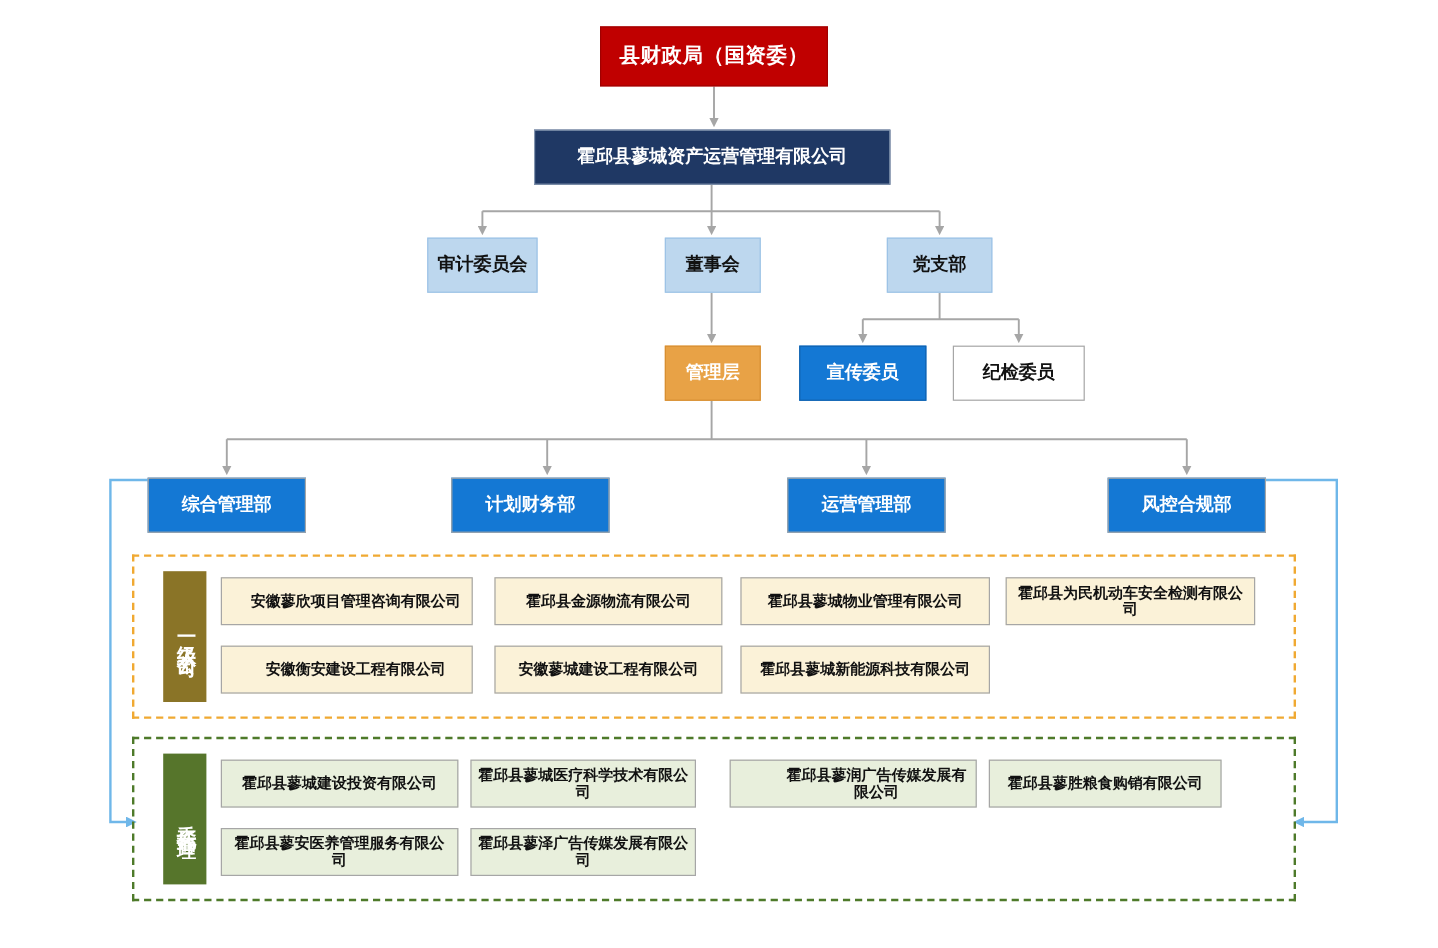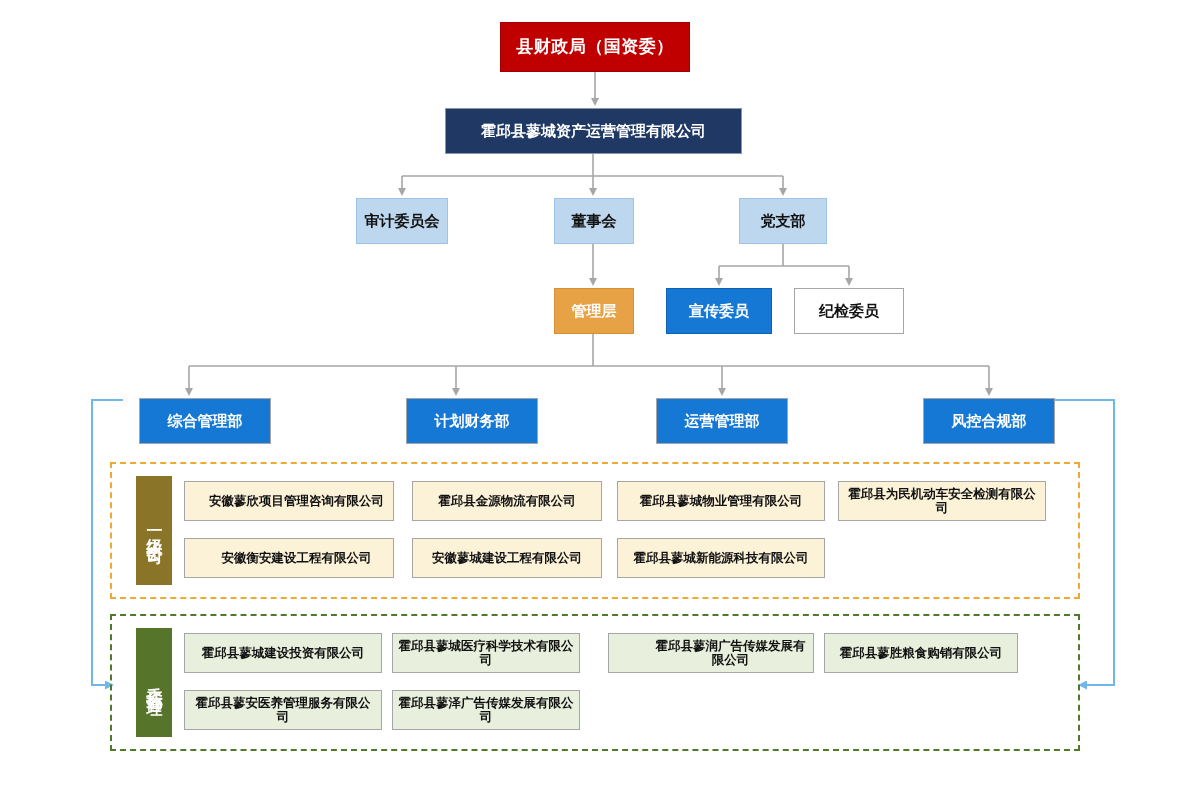--- a/index.html
+++ b/index.html
@@ -70,22 +70,22 @@
     border: 1px solid #A6A6A6;
   }
 
   
   .dept {
     top: 398px; height: 46px; width: 132px;
     background: #1478D4; color: #ffffff;
     font-size: 15px;
     border: 1px solid #A6A6A6;
   }
-  .d0 { left: 139px; }
-  .d1 { left: 406px; }
+  .d0 { left: 123px; }
+  .d1 { left: 376px; }
   .d2 { left: 656px; }
   .d3 { left: 923px; }
 
   
   .panel { position: absolute; }
   .panel-sub {
     left: 110px; top: 462px; width: 970px; height: 137px;
     border: 2px dashed #F0A932;
   }
   .panel-ent {

